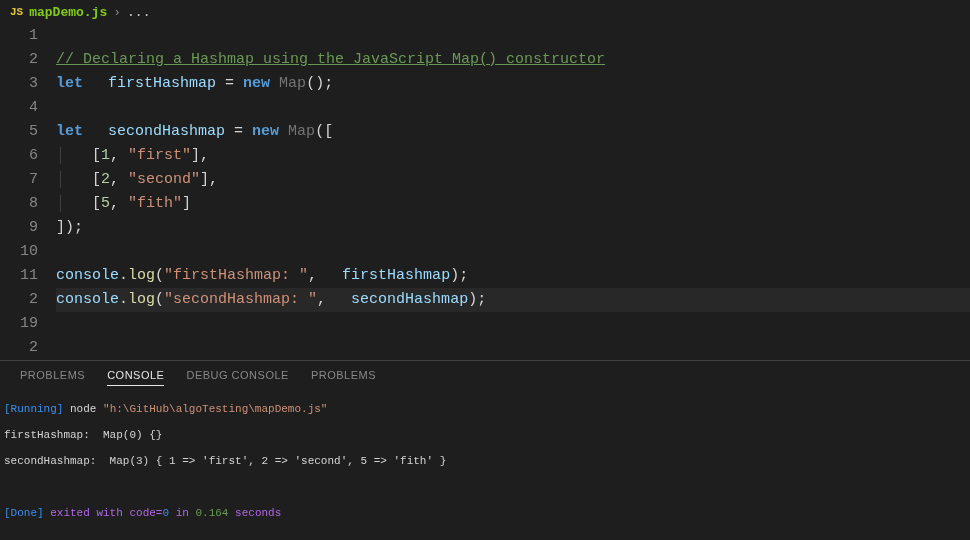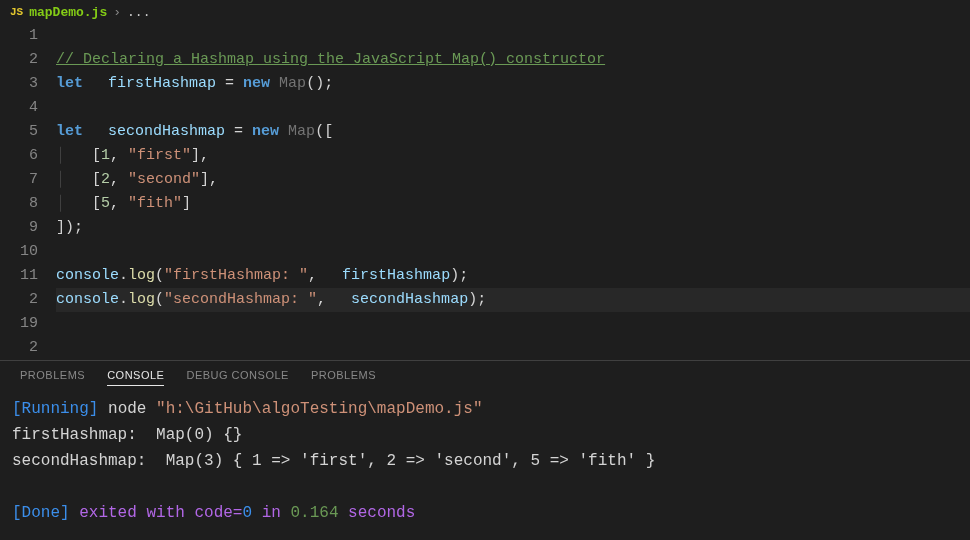--- a/index.html
+++ b/index.html
@@ -83,22 +83,22 @@
   .panel-tab {
     color: #888;
     cursor: pointer;
     padding-bottom: 4px;
   }
   .panel-tab.active {
     color: #e7e7e7;
     border-bottom: 1px solid #e7e7e7;
   }
   .output {
-    padding: 4px 12px;
-    font-size: 16px;
+    padding: 4px 4px;
+    font-size: 11px;
     line-height: 26px;
     white-space: pre;
   }
   .o-running { color: #3b8eea; }
   .o-path { color: #ce9178; }
   .o-text { color: #d4d4d4; }
   .o-done { color: #3b8eea; }
   .o-exit { color: #b267e6; }
   .o-code { color: #b267e6; }
   .o-zero { color: #3b8eea; }

